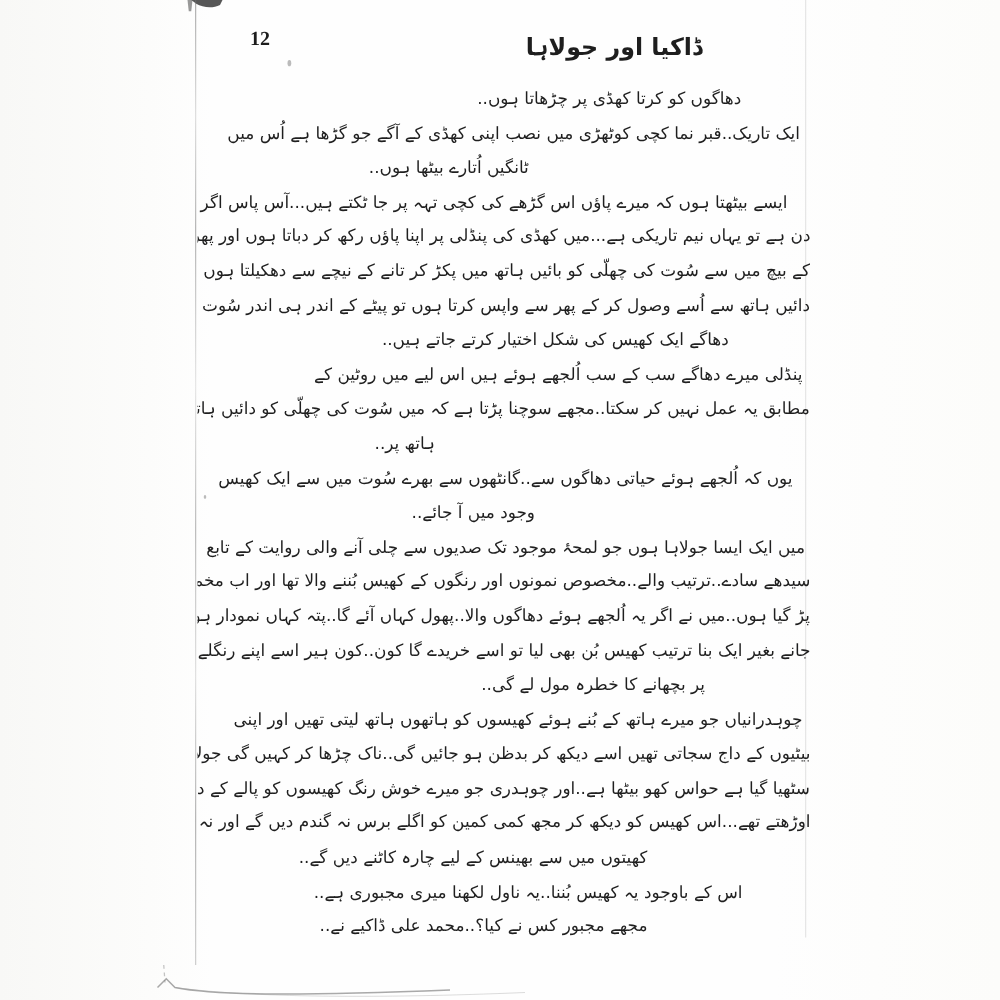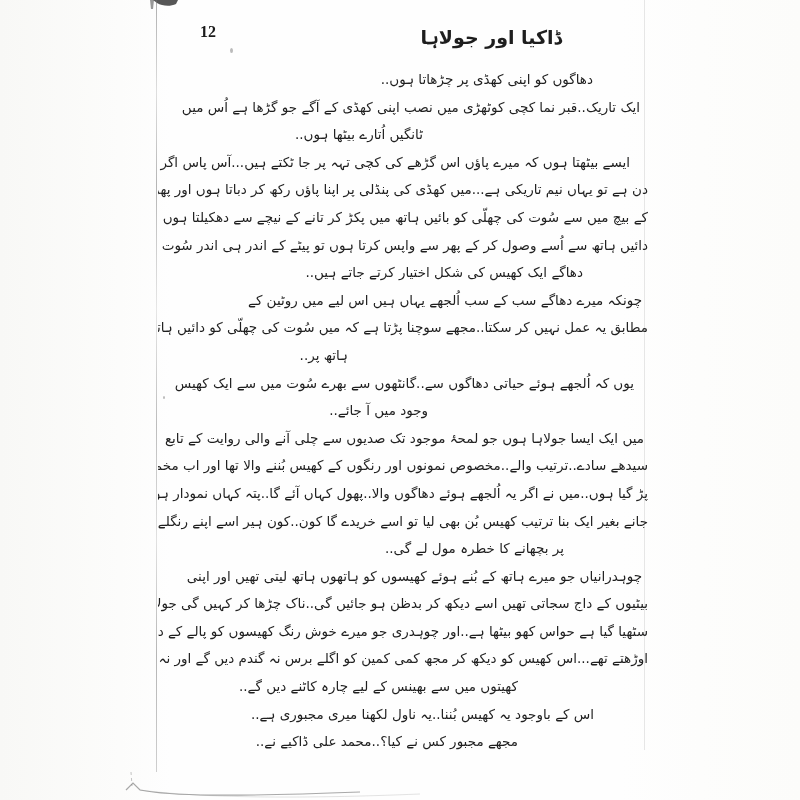--- a/index.html
+++ b/index.html
@@ -55,29 +55,29 @@
 
   <div class="binding-line"></div>
   <div class="right-faint-line"></div>
 
   <div class="header-row">
     <div class="page-number">12</div>
     <div class="book-title">ڈاکیا اور جولاہا</div>
   </div>
 
   <div class="body-column">
-    <div class="tl" style="margin-right:55px">دھاگوں کو اپنی کھڈی پر چڑھاتا ہوں..</div>
+    <div class="tl" style="margin-right:55px">دھاگوں کو کرتا کھڈی پر چڑھاتا ہوں..</div>
     <div class="tl" style="margin-right:8px">ایک تاریک..قبر نما کچی کوٹھڑی میں نصب اپنی کھڈی کے آگے جو گڑھا ہے اُس میں</div>
     <div class="tl" style="margin-right:225px">ٹانگیں اُتارے بیٹھا ہوں..</div>
     <div class="tl" style="margin-right:18px">ایسے بیٹھتا ہوں کہ میرے پاؤں اس گڑھے کی کچی تہہ پر جا ٹکتے ہیں...آس پاس اگر</div>
     <div class="tl">دن ہے تو یہاں نیم تاریکی ہے...میں کھڈی کی پنڈلی پر اپنا پاؤں رکھ کر دباتا ہوں اور پھر تانے پیٹے</div>
     <div class="tl">کے بیچ میں سے سُوت کی چھلّی کو بائیں ہاتھ میں پکڑ کر تانے کے نیچے سے دھکیلتا ہوں اور پھر</div>
     <div class="tl">دائیں ہاتھ سے اُسے وصول کر کے پھر سے واپس کرتا ہوں تو پیٹے کے اندر ہی اندر سُوت کے</div>
     <div class="tl" style="margin-right:65px">دھاگے ایک کھیس کی شکل اختیار کرتے جاتے ہیں..</div>
-    <div class="tl" style="margin-right:6px">چونکہ میرے دھاگے سب کے سب اُلجھے یہاں ہیں اس لیے میں روٹین کے</div>
+    <div class="tl" style="margin-right:6px">پنڈلی میرے دھاگے سب کے سب اُلجھے ہوئے ہیں اس لیے میں روٹین کے</div>
     <div class="tl">مطابق یہ عمل نہیں کر سکتا..مجھے سوچنا پڑتا ہے کہ میں سُوت کی چھلّی کو دائیں ہاتھ پر دھکیلوں یا بائیں</div>
     <div class="tl" style="margin-right:300px">ہاتھ پر..</div>
     <div class="tl" style="margin-right:14px">یوں کہ اُلجھے ہوئے حیاتی دھاگوں سے..گانٹھوں سے بھرے سُوت میں سے ایک کھیس</div>
     <div class="tl" style="margin-right:220px">وجود میں آ جائے..</div>
     <div class="tl" style="margin-right:4px">میں ایک ایسا جولاہا ہوں جو لمحۂ موجود تک صدیوں سے چلی آنے والی روایت کے تابع</div>
     <div class="tl">سیدھے سادے..ترتیب والے..مخصوص نمونوں اور رنگوں کے کھیس بُننے والا تھا اور اب مخمصے میں</div>
     <div class="tl">پڑ گیا ہوں..میں نے اگر یہ اُلجھے ہوئے دھاگوں والا..پھول کہاں آئے گا..پتہ کہاں نمودار ہوگا یہ</div>
     <div class="tl">جانے بغیر ایک بنا ترتیب کھیس بُن بھی لیا تو اسے خریدے گا کون..کون ہیر اسے اپنے رنگلے پلنگ</div>
     <div class="tl" style="margin-right:84px">پر بچھانے کا خطرہ مول لے گی..</div>
     <div class="tl" style="margin-right:6px">چوہدرانیاں جو میرے ہاتھ کے بُنے ہوئے کھیسوں کو ہاتھوں ہاتھ لیتی تھیں اور اپنی</div>

